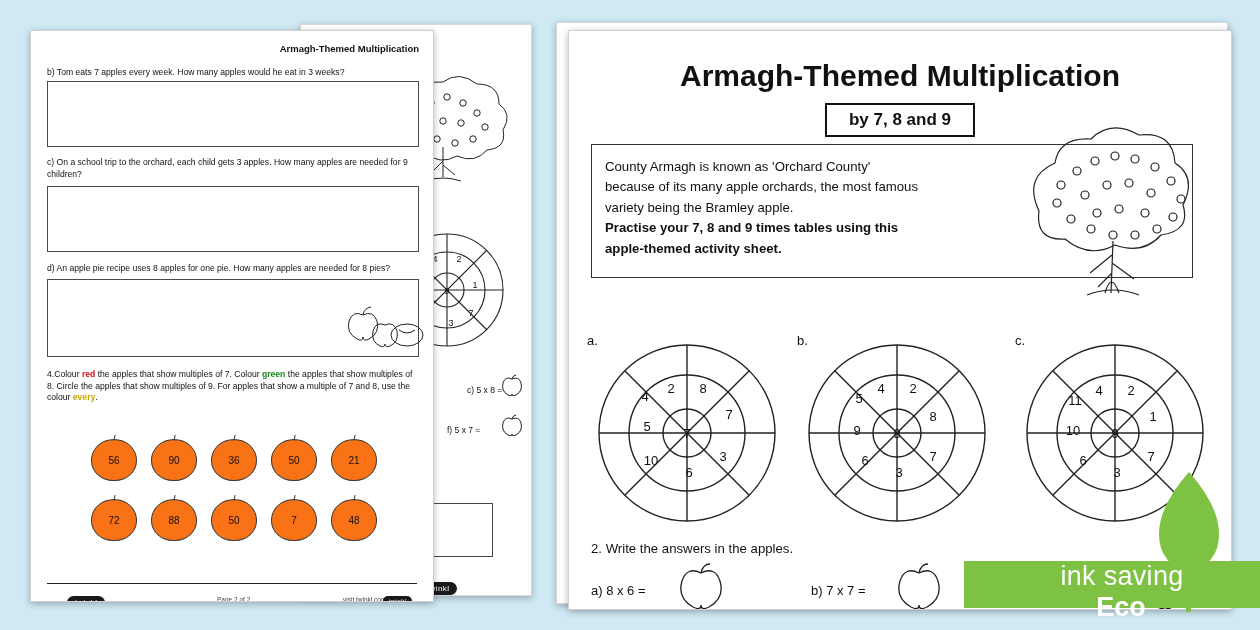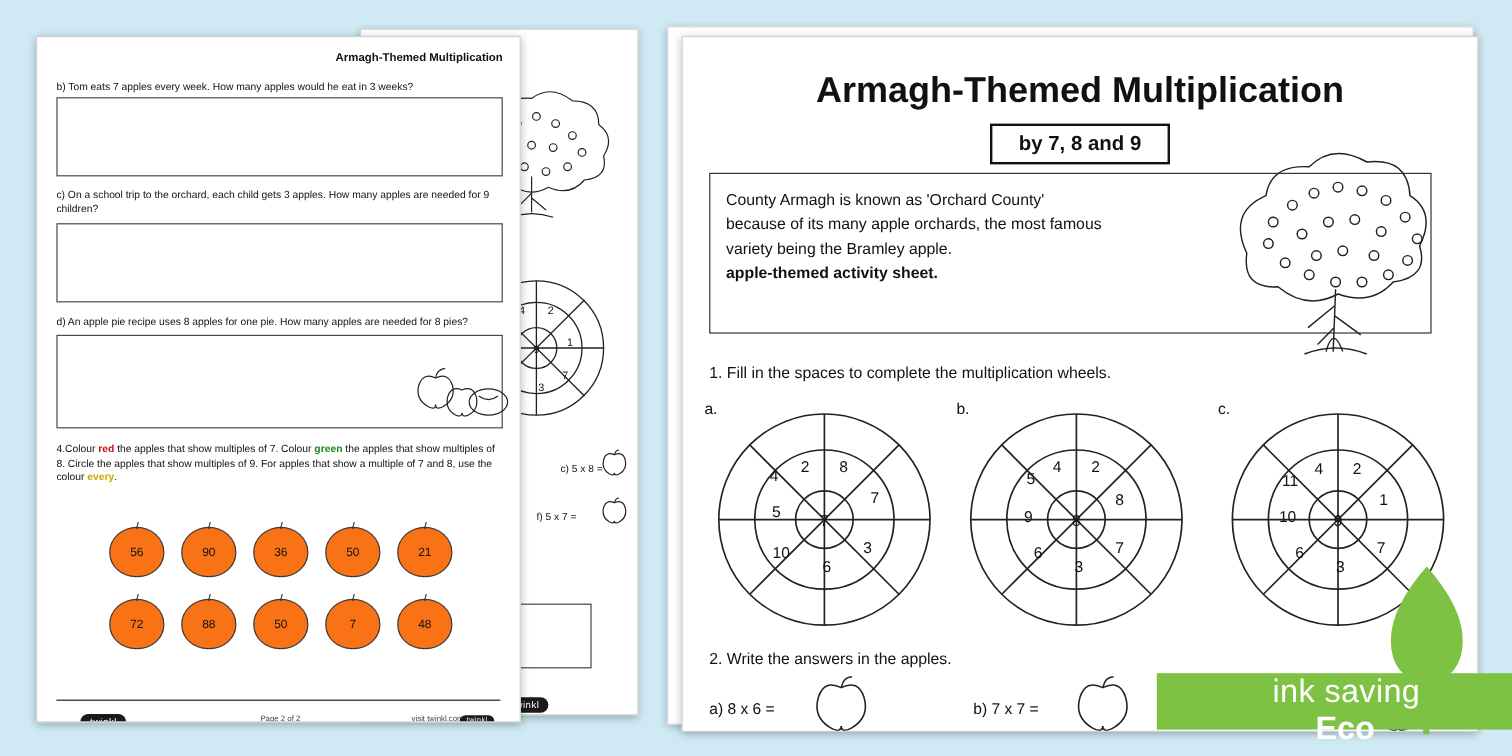--- a/index.html
+++ b/index.html
@@ -434,20 +434,21 @@
 <div class="sheet" id="sheet-front-right">
 
   <div class="main-title">Armagh-Themed Multiplication</div>
   <div class="subtitle-box">by 7, 8 and 9</div>
 
   <div class="info-box"></div>
   <div class="info-text">
     <div>County Armagh is known as 'Orchard County'</div>
     <div>because of its many apple orchards, the most famous</div>
     <div>variety being the Bramley apple.</div>
+    <div class="bold">Practise your 7, 8 and 9 times tables using this</div>
     <div class="bold">apple-themed activity sheet.</div>
   </div>
 
   <div class="big-tree">
     <svg viewBox="0 0 215 185" width="215" height="185">
       <g fill="none" stroke="#222" stroke-width="1.2">
         <path d="M30 88 q-16 -34 16 -48 q4 -26 36 -24 q20 -20 48 -4 q34 -4 36 28 q22 14 8 42 q8 26 -22 30 q-18 20 -46 10 q-26 14 -50 -6 q-30 2 -26 -28 z"></path>
         <circle cx="52" cy="62" r="4"></circle>
           <circle cx="68" cy="48" r="4"></circle>
         <circle cx="86" cy="38" r="4"></circle>
@@ -470,21 +471,20 @@
           <circle cx="110" cy="86" r="4"></circle>
         <circle cx="88" cy="90" r="4"></circle>
           <circle cx="136" cy="90" r="4"></circle>
         <path d="M104 118 l-2 52 M103 132 l-22 18 M103 140 l22 16 M103 150 l-14 14"></path>
         <path d="M78 172 q26 -10 52 0"></path>
         <path d="M96 170 q6 -22 14 0"></path>
       </g>
     </svg>
   </div>
 
-  <div class="instruction" style="top:272px;">1. Fill in the spaces to complete the multiplication wheels.</div>
 
   <div class="wheel-label" style="left:18px;top:302px;">a.</div>
   <div style="position:absolute;left:28px;top:312px;">
     <svg viewBox="0 0 180 180" width="180" height="180">
       <g fill="none" stroke="#222" stroke-width="1.4">
         <circle cx="90" cy="90" r="88"></circle>
         <circle cx="90" cy="90" r="58"></circle>
         <circle cx="90" cy="90" r="24"></circle>
         <line x1="90" y1="2" x2="90" y2="178"></line>
         <line x1="2" y1="90" x2="178" y2="90"></line>

